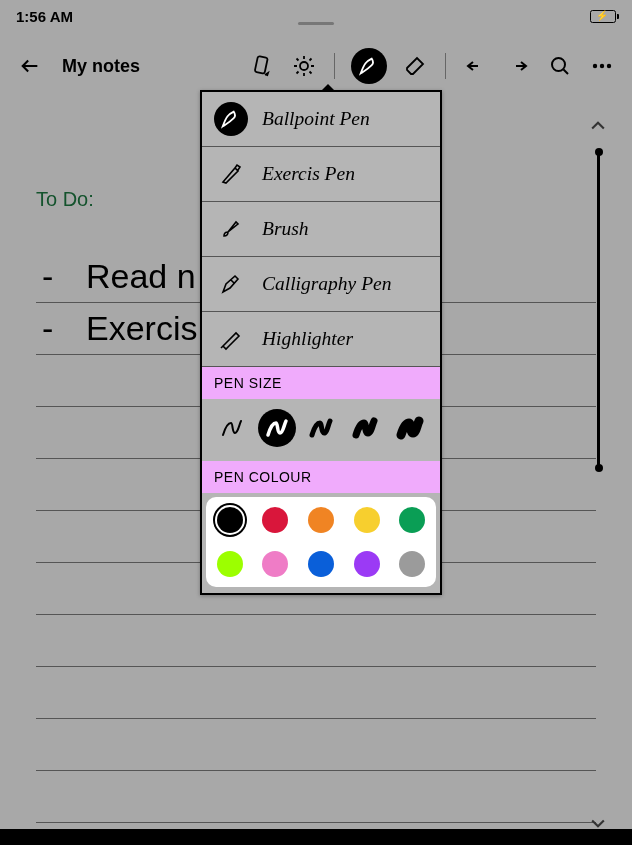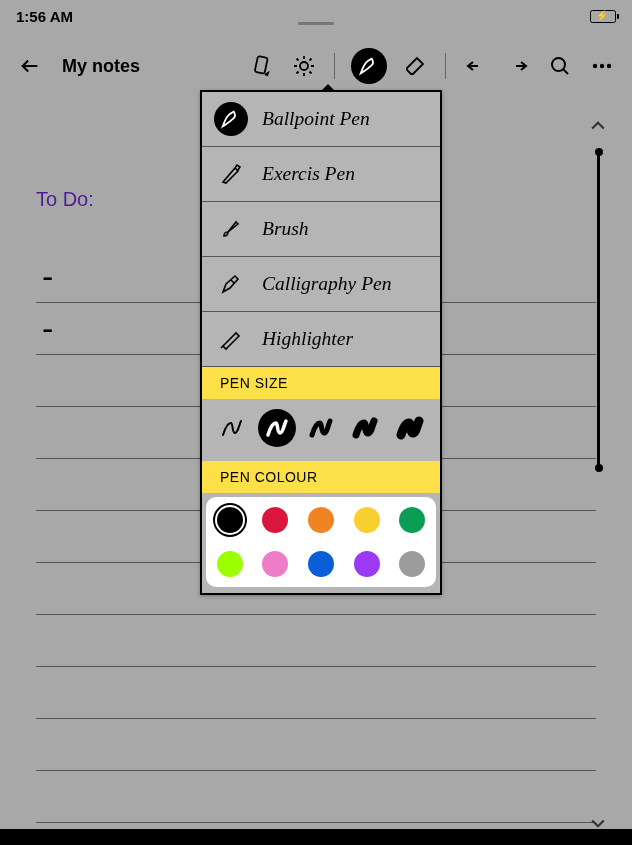--- a/index.html
+++ b/index.html
@@ -20,21 +20,21 @@
   .back-arrow { display:flex; align-items:center;}
   .title { font-family:-apple-system,Helvetica,Arial,sans-serif; font-weight:700; font-size:18px; color:#000; margin-left:4px;}
   .toolbar-spacer { flex:1; }
   .tool-btn { width:28px; height:28px; display:flex; align-items:center; justify-content:center; }
   .divider { width:1px; height:26px; background:#666; margin:0 2px;}
   .pen-active { width:36px; height:36px; border-radius:50%; background:#000; display:flex; align-items:center; justify-content:center; position:relative;}
   .pen-active svg { stroke:#fff; }
 
   
   .note-area { position:absolute; top:108px; left:0; right:0; bottom:0; padding:0 36px 0 36px;}
-  .note-header { font-family:-apple-system,Helvetica,Arial,sans-serif; font-size:20px; color:#4c1d95; margin-top:80px; margin-bottom:40px;}
+  .note-header { font-family:-apple-system,Helvetica,Arial,sans-serif; font-size:20px; color:#14532d; margin-top:80px; margin-bottom:40px;}
   .note-line { border-bottom:1.5px solid #555; height:52px; display:flex; align-items:center; font-family:-apple-system,Helvetica,Arial,sans-serif; font-size:34px; color:#000; font-weight:400;}
   .bullet { display:inline-block; width:50px; padding-left:6px;}
 
   
   .chev-up { position:absolute; top:116px; right:24px; }
   .chev-down { position:absolute; bottom:12px; right:24px; }
   .scroll-track { position:absolute; top:150px; right:32px; width:3px; height:320px; background:#000; border-radius:2px;}
   .scroll-track::before, .scroll-track::after { content:""; position:absolute; left:-2.5px; width:8px; height:8px; border-radius:50%; background:#000;}
   .scroll-track::before{ top:-2px;} .scroll-track::after{ bottom:-2px;}
 
@@ -43,21 +43,21 @@
   
   .popup { position:absolute; top:90px; left:200px; width:242px; background:#b5b5b5; border:2px solid #000; box-shadow:0 1px 4px rgba(0,0,0,.3); }
   .popup::before { content:""; position:absolute; top:-8px; left:118px; width:0; height:0; border-left:8px solid transparent; border-right:8px solid transparent; border-bottom:8px solid #000;}
   .pen-row { display:flex; align-items:center; gap:14px; padding:10px 12px; border-bottom:1px solid #555; font-style:italic; font-size:19.5px; font-family:Georgia,serif; color:#000;text-align:right;}
   .pen-row:last-of-type { border-bottom:none;}
   .pen-row.selected .row-icon-circ{ background:#000;}
   .row-icon-circ { width:34px; height:34px; border-radius:50%; display:flex; align-items:center; justify-content:center; flex-shrink:0;}
   .row-icon-circ svg { stroke:#fff;}
   .row-icon-plain { width:34px; height:34px; display:flex; align-items:center; justify-content:center; flex-shrink:0;}
 
-  .section-label { background:#fde047; padding:8px 18px; font-family:-apple-system,Helvetica,Arial,sans-serif; font-size:14px; letter-spacing:.5px; color:#000; font-weight:500;}
+  .section-label { background:#f0abfc; padding:8px 12px; font-family:-apple-system,Helvetica,Arial,sans-serif; font-size:14px; letter-spacing:.5px; color:#000; font-weight:500;}
 
   .size-row { display:flex; align-items:center; justify-content:space-around; padding:10px 8px 14px; background:#b5b5b5;}
   .size-opt { width:38px; height:38px; border-radius:50%; display:flex; align-items:center; justify-content:center;}
   .size-opt.selected { background:#000;}
   .stroke-demo { stroke:#000; fill:none; stroke-linecap:round; stroke-linejoin:round;}
   .size-opt.selected .stroke-demo { stroke:#fff;}
 
   .color-panel { background:#fff; border-radius:10px; margin:4px 4px 6px; padding:10px 10px; display:grid; grid-template-columns:repeat(5,1fr); gap:18px 18px; justify-items:center;}
   .color-swatch { width:26px; height:26px; border-radius:50%; }
   .color-swatch.selected { box-shadow:0 0 0 2px #fff, 0 0 0 4px #000;}
@@ -131,23 +131,25 @@
         <circle cx="12" cy="12" r="2.2"></circle>
         <circle cx="19" cy="12" r="2.2"></circle>
       </svg>
   </span>
 </div>
 
 <div class="note-area">
   <div class="note-header">To Do:</div>
   <div class="note-line">
     <span class="bullet">-</span>
+    <span>Read n</span>
   </div>
   <div class="note-line">
     <span class="bullet">-</span>
+    <span>Exercis</span>
   </div>
   <div class="note-line"></div>
   <div class="note-line"></div>
   <div class="note-line"></div>
   <div class="note-line"></div>
   <div class="note-line"></div>
   <div class="note-line"></div>
   <div class="note-line"></div>
   <div class="note-line"></div>
   <div class="note-line"></div>

